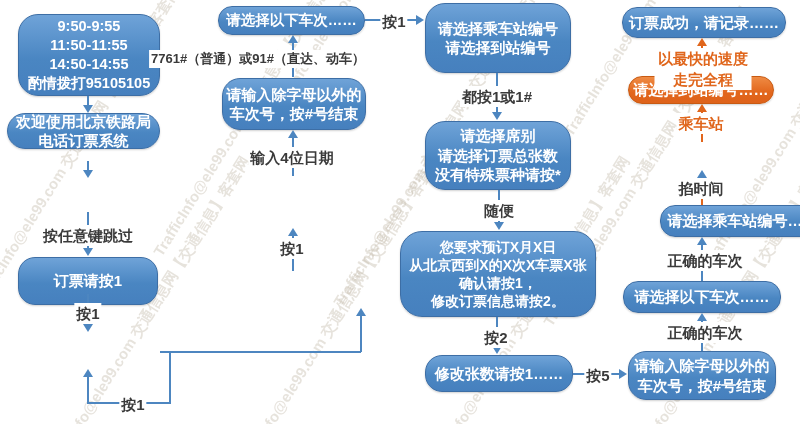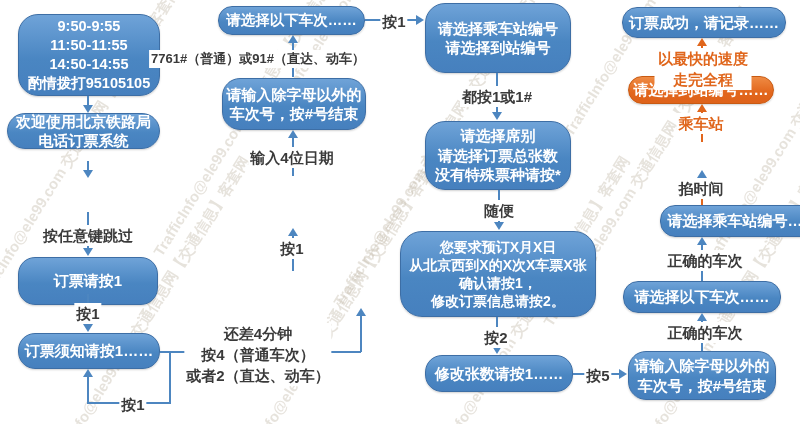--- a/index.html
+++ b/index.html
@@ -42,21 +42,20 @@
   <span class="wm" style="left:260px;top:120px;">TrafficInfo@ele99.com 交通信息网【交通信息】客套网</span>
   <span class="wm" style="left:560px;top:130px;">TrafficInfo@ele99.com 交通信息网【交通信息】客套网</span>
 
   <div class="node blue" style="left:18px;top:14px;width:142px;height:82px;border-radius:20px;font-size:14.5px;">9:50-9:55
 11:50-11:55
 14:50-14:55
 酌情拨打95105105</div>
   <div class="node blue" style="left:7px;top:113px;width:153px;height:36px;border-radius:18px;font-size:15px;">欢迎使用北京铁路局
 电话订票系统</div>
   <div class="node blue" style="left:18px;top:257px;width:140px;height:48px;border-radius:17px;font-size:15px;">订票请按1</div>
-  <div class="node blue" style="left:18px;top:333px;width:142px;height:36px;border-radius:17px;font-size:15px;">订票须知请按1……</div>
 
   <div class="node blue" style="left:218px;top:6px;width:147px;height:29px;border-radius:14px;font-size:14.5px;">请选择以下车次……</div>
   <div class="node blue" style="left:222px;top:78px;width:144px;height:52px;border-radius:18px;font-size:15px;">请输入除字母以外的
 车次号，按#号结束</div>
 
   <div class="node blue" style="left:425px;top:121px;width:146px;height:69px;border-radius:20px;font-size:15px;">请选择席别
 请选择订票总张数
 没有特殊票种请按*</div>
   <div class="node blue" style="left:425px;top:3px;width:146px;height:70px;border-radius:20px;font-size:15px;">请选择乘车站编号
 请选择到站编号</div>
@@ -89,23 +88,20 @@
 
   <div class="vline" style="left:169px;top:352px;height:52px;"></div>
   <div class="hline" style="left:88px;top:402px;width:83px;"></div>
   <div class="vline" style="left:87px;top:377px;height:27px;"></div>
   <div class="arr up" style="left:83px;top:369px;"></div>
   <span class="lbl" style="left:133px;top:394px;">按1</span>
 
   <div class="hline" style="left:160px;top:351px;width:201px;"></div>
   <div class="vline" style="left:360px;top:316px;height:36px;"></div>
   <div class="arr up" style="left:356px;top:308px;"></div>
-  <span class="lbl" style="left:258px;top:323px;">还差4分钟
-按4（普通车次）
-或者2（直达、动车）</span>
 
   <div class="vline" style="left:292px;top:236px;height:35px;"></div>
   <div class="arr up" style="left:288px;top:228px;"></div>
   <span class="lbl" style="left:292px;top:238px;">按1</span>
 
   <div class="vline" style="left:292px;top:138px;height:38px;"></div>
   <div class="arr up" style="left:288px;top:130px;"></div>
   <span class="lbl" style="left:292px;top:147px;">输入4位日期</span>
 
   <div class="vline" style="left:292px;top:43px;height:34px;"></div>

